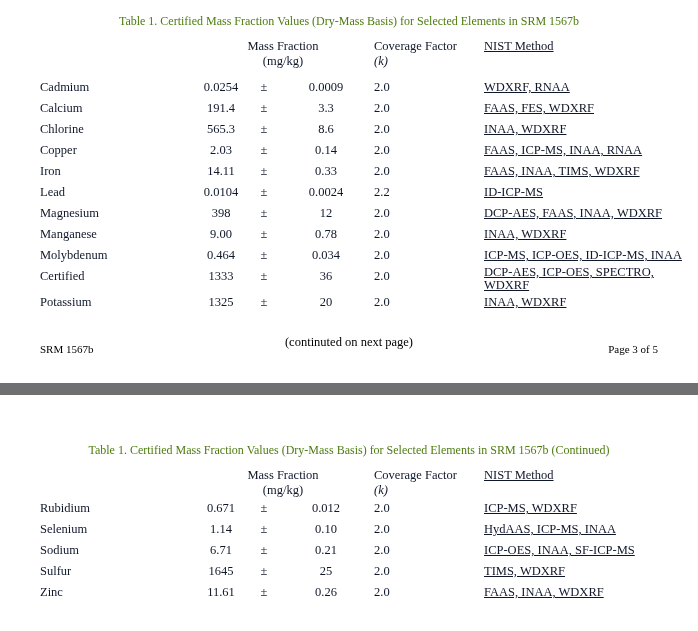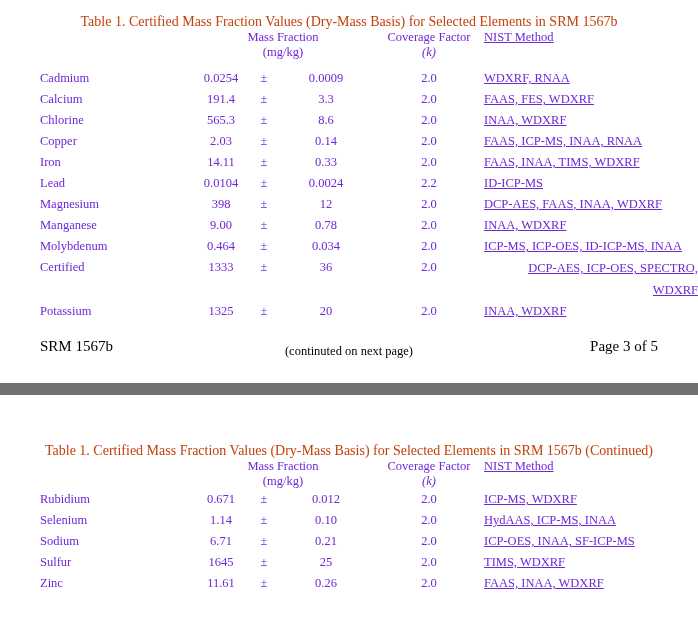--- a/index.html
+++ b/index.html
@@ -18,61 +18,62 @@
     width: 698px;
     box-sizing: border-box;
     position: relative;
   }
   #page1 { height: 383px; padding: 0; }
   .gap { height: 12px; background: #6f7072; }
   #page2 { height: 236px; padding: 0; }
 
   .caption {
     text-align: center;
-    font-size: 14px;
-    color: #c2410c;
+    font-size: 12px;
+    color: #4d7c0f;
     padding-top: 14px;
   }
   #page2 .caption { padding-top: 48px; }
 
   table.data {
     border-collapse: collapse;
+    margin-top: 10px;
     width: 100%;
     font-size: 12.5px;
-    color: #6d28d9;
+    color: #0f172a;
   }
   table.data td, table.data th {
     padding: 0;
     font-weight: normal;
     vertical-align: top;
   }
   .c-name   { width: 150px; padding-left: 40px !important; }
   .c-value  { width: 62px; text-align: center; }
   .c-pm     { width: 24px; text-align: center; }
   .c-unc    { width: 80px; text-align: center; padding-left: 10px !important; }
-  .c-cov    { width: 110px; text-align: center; padding-left: 8px !important; }
+  .c-cov    { width: 110px; text-align: left; padding-left: 8px !important; }
   .c-method { text-align: left; text-decoration: underline; }
 
   .hdr-row td { padding-bottom: 0; }
   .hdr-mf { text-align: center; }
   .italic { font-style: italic; }
 
   .row td { height: 21px; line-height: 21px; }
-  .row td.c-method.two-line { line-height: 22px; text-align: right; }
+  .row td.c-method.two-line { line-height: 13px; }
 
   .continued {
     text-align: center;
     font-size: 12.5px;
     margin-top: 22px;
   }
   .footer {
     position: absolute;
     left: 0; right: 0;
     bottom: 28px;
-    font-size: 15px;
+    font-size: 11px;
     padding: 0 40px;
     display: flex;
     justify-content: space-between;
   }
   .spacer-row td { height: 8px; line-height: 8px; }
 </style>
 </head>
 <body>
 
 <div class="page" id="page1">

